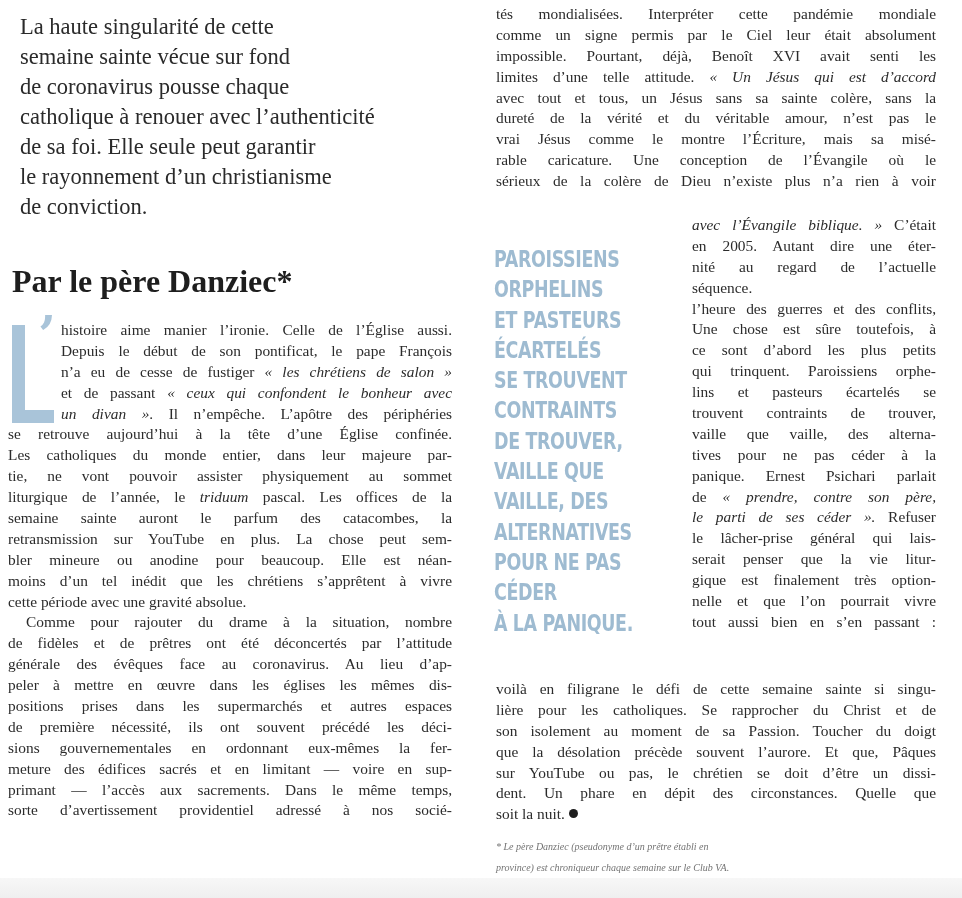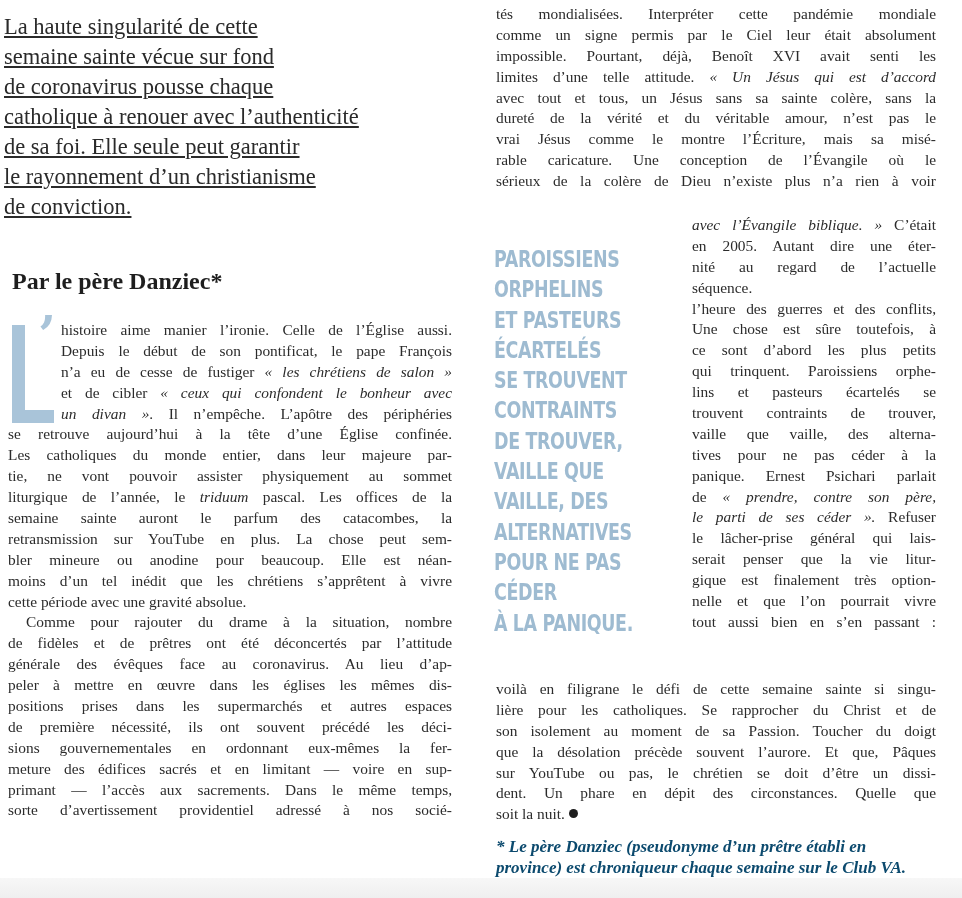--- a/index.html
+++ b/index.html
@@ -7,30 +7,30 @@
     width: 962px; height: 898px; overflow: hidden; position: relative;
     background: #ffffff;
     font-family: "DejaVu Serif", "Liberation Serif", serif;
     color: #2b2b2b;
   }
   .bottom-band {
     position: absolute; left: 0; top: 878px; width: 962px; height: 20px;
     background: linear-gradient(#f7f7f7, #efefef);
   }
   
-  .lead { position: absolute; left: 4px; top: 12px; width: 460px; text-decoration: underline; }
+  .lead { position: absolute; left: 20px; top: 12px; width: 460px; }
   .lead .ln {
     font-family: "Liberation Serif", "DejaVu Serif", serif;
     font-size: 22.5px; line-height: 30px; height: 30px; white-space: nowrap;
     color: #2a2a2a;
   }
   .byline {
     position: absolute; left: 12px; top: 266px;
     font-family: "Liberation Serif", "DejaVu Serif", serif;
-    font-weight: bold; font-size: 24px; line-height: 30px; color: #1e1e1e;
+    font-weight: bold; font-size: 32px; line-height: 30px; color: #1e1e1e;
     white-space: nowrap;
   }
   
   .col { position: absolute; }
   .col .ln {
     font-family: "Liberation Serif", "DejaVu Serif", serif;
     font-size: 15.4px; line-height: 20.9px; height: 20.9px;
     white-space: nowrap; color: #2b2b2b;
     text-align: justify; text-align-last: justify;
   }
@@ -61,22 +61,22 @@
     color: #9ebbd1; letter-spacing: -0.5px; white-space: nowrap;
     transform: scaleX(0.76); transform-origin: left center;
   }
   .end-dot {
     display: inline-block; width: 9px; height: 9px; border-radius: 50%;
     background: #1e1e1e; margin-left: 4px; vertical-align: 1px;
   }
   .footnote { position: absolute; left: 496px; top: 836px; width: 440px; }
   .footnote .ln {
     font-family: "Liberation Serif", "DejaVu Serif", serif;
-    font-style: italic; font-weight: bold; font-size: 17px; line-height: 21px; height: 21px;
-    white-space: nowrap; color: #0c4a6e;
+    font-style: italic; font-weight: normal; font-size: 10px; line-height: 21px; height: 21px;
+    white-space: nowrap; color: #737373;
   }
 </style>
 </head>
 <body>
 
 <div class="bottom-band"></div>
 
 <div class="lead">
   <div class="ln">La haute singularité de cette</div>
   <div class="ln">semaine sainte vécue sur fond</div>
@@ -92,21 +92,21 @@
 <div class="dropcap">
   <div class="stem"></div>
   <div class="foot"></div>
   <div class="apos">’</div>
 </div>
 
 <div class="col col-left">
   <div class="ln dc">histoire aime manier l’ironie. Celle de l’Église aussi.</div>
   <div class="ln dc">Depuis le début de son pontificat, le pape François</div>
   <div class="ln dc"><span>n’a eu de cesse de fustiger </span><span class="it">« les chrétiens de salon »</span></div>
-  <div class="ln dc"><span>et de cibler </span><span class="it">« ceux qui confondent le bonheur avec</span></div>
+  <div class="ln dc"><span>et de passant </span><span class="it">« ceux qui confondent le bonheur avec</span></div>
   <div class="ln dc"><span class="it">un divan »</span><span>. Il n’empêche. L’apôtre des périphéries</span></div>
   <div class="ln">se retrouve aujourd’hui à la tête d’une Église confinée.</div>
   <div class="ln">Les catholiques du monde entier, dans leur majeure par-</div>
   <div class="ln">tie, ne vont pouvoir assister physiquement au sommet</div>
   <div class="ln"><span>liturgique de l’année, le </span><span class="it">triduum</span><span> pascal. Les offices de la</span></div>
   <div class="ln">semaine sainte auront le parfum des catacombes, la</div>
   <div class="ln">retransmission sur YouTube en plus. La chose peut sem-</div>
   <div class="ln">bler mineure ou anodine pour beaucoup. Elle est néan-</div>
   <div class="ln">moins d’un tel inédit que les chrétiens s’apprêtent à vivre</div>
   <div class="ln last">cette période avec une gravité absolue.</div>

